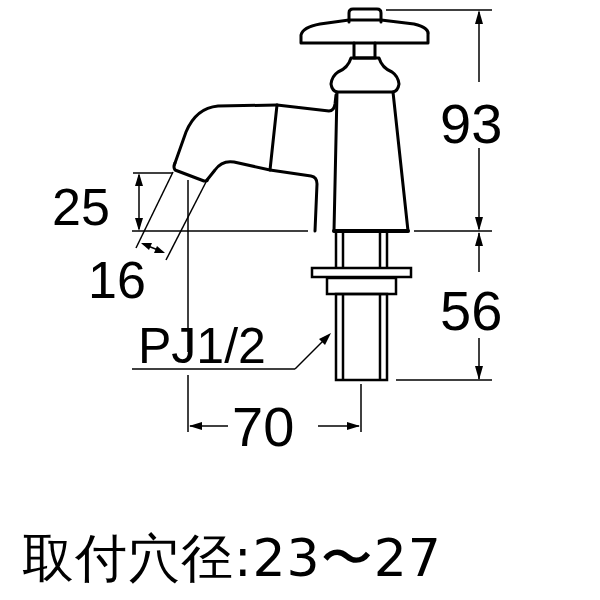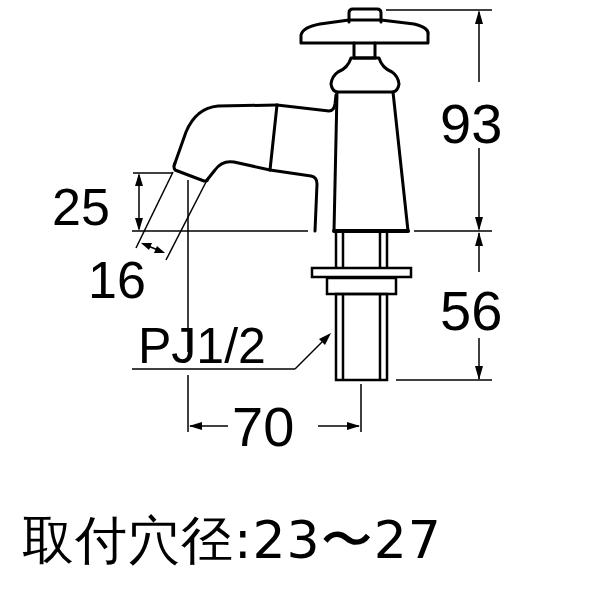--- a/index.html
+++ b/index.html
@@ -4,21 +4,21 @@
   <style>
     html, body { margin: 0; padding: 0; background: #ffffff; }
     body { width: 600px; height: 600px; position: relative; overflow: hidden; }
     .drawing { position: absolute; left: 0; top: 0; width: 600px; height: 600px; }
     .dim-text {
       font-family: "Liberation Sans", "DejaVu Sans", sans-serif;
       fill: #000;
     }
     .caption {
       position: absolute;
-      left: 22px; top: 500px;
+      left: 22px; top: 518px;
       width: 560px; height: 80px;
       font-family: "DejaVu Sans", "Liberation Sans", sans-serif;
       font-size: 52px;
       line-height: 80px;
       color: #000;
       white-space: nowrap;
       letter-spacing: 1px;
     }
   </style>
 </head>

